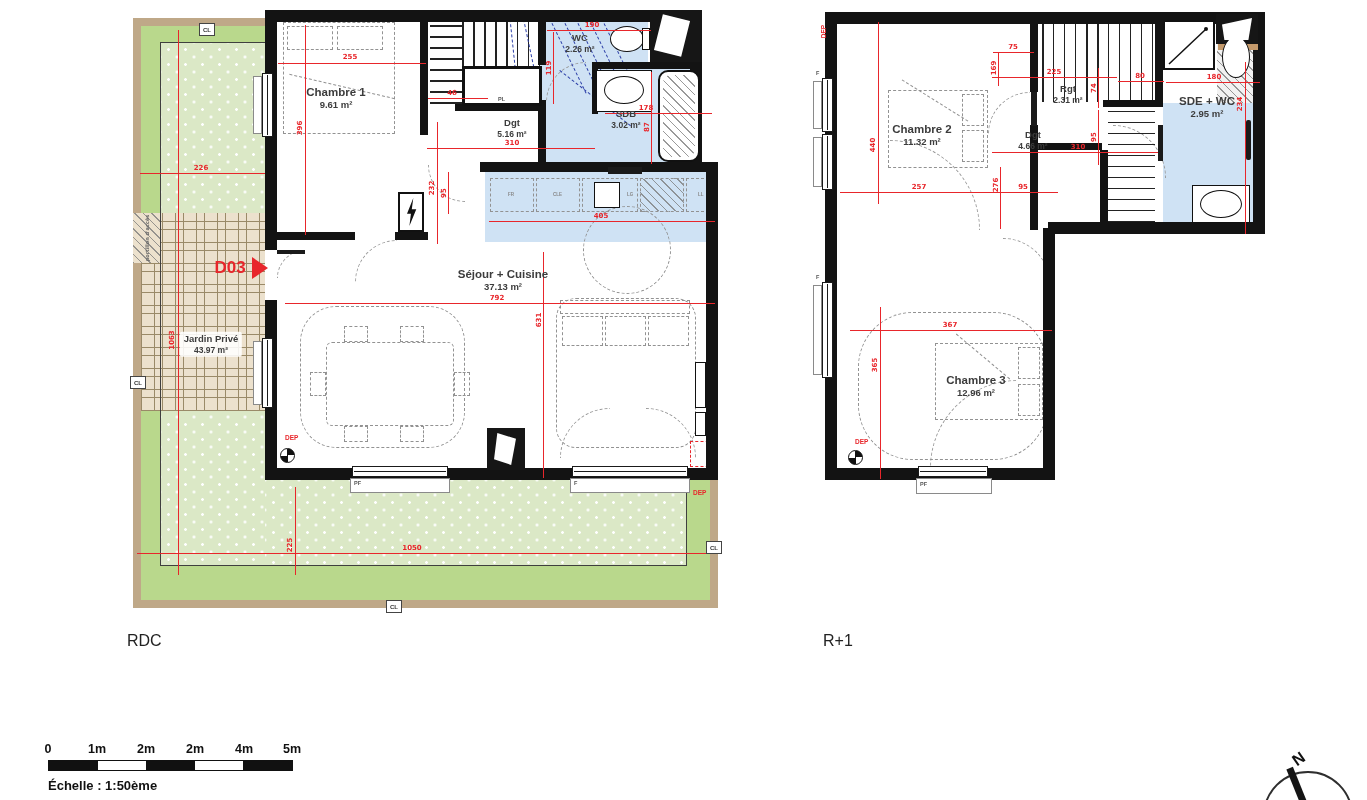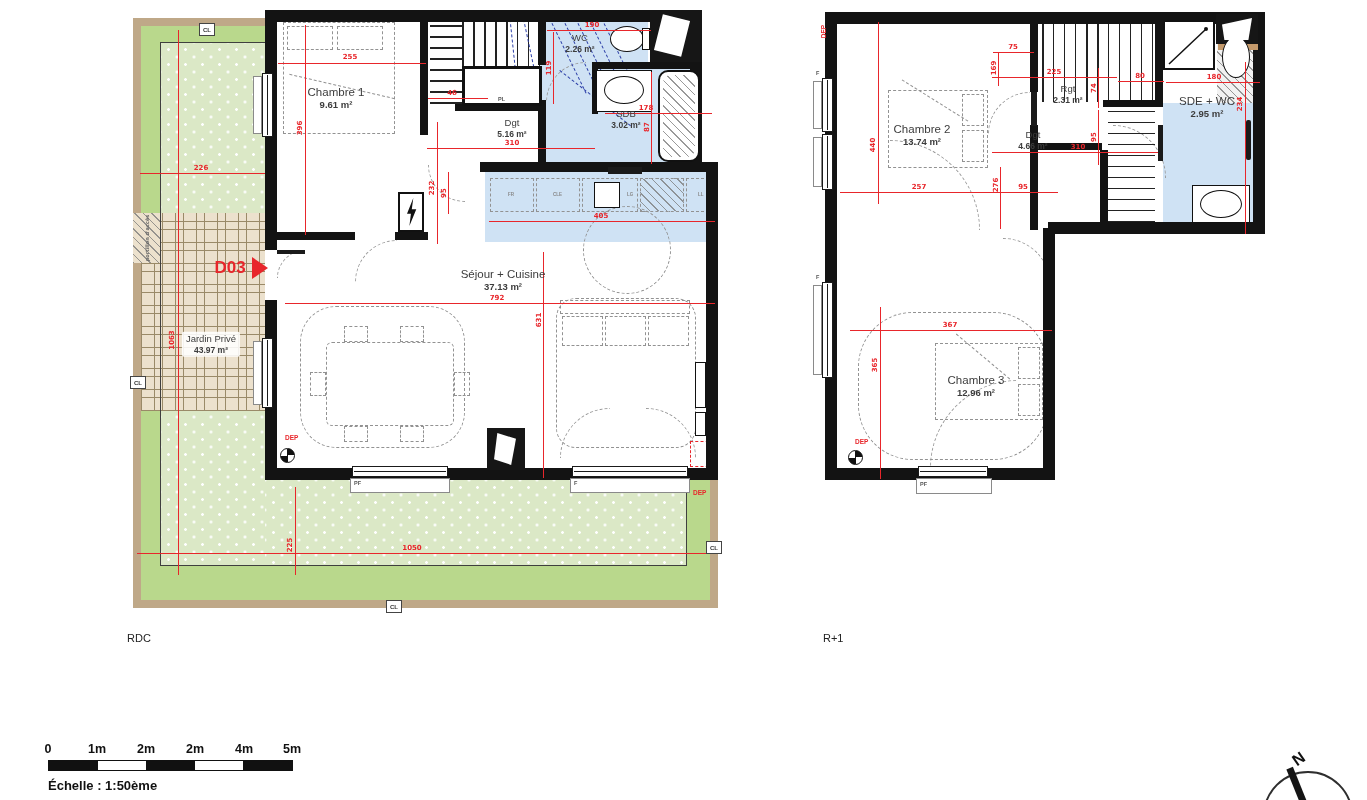--- a/index.html
+++ b/index.html
@@ -13,21 +13,21 @@
     background-image:radial-gradient(circle,#fff 1.1px,rgba(255,255,255,0) 1.6px),radial-gradient(circle,#fff 1.1px,rgba(255,255,255,0) 1.6px);
     background-size:17px 15px;background-position:0 0,8.5px 7.5px}
   .terr{position:absolute;background-color:#ece1cd;z-index:3;
     background-image:repeating-linear-gradient(0deg,#9a8a68 0 1px,transparent 1px 13px,#9a8a68 13px 14px,transparent 14px 21px),
                      repeating-linear-gradient(90deg,#9a8a68 0 1px,transparent 1px 13px,#9a8a68 13px 14px,transparent 14px 21px)}
   .oline{position:absolute;background:#3f3f3f;z-index:4}
   .rl{position:absolute;background:#e8262b;z-index:20}
   .dl{position:absolute;color:#e8262b;font-size:7px;font-weight:700;transform:translate(-50%,-50%);white-space:nowrap;z-index:30;font-family:"DejaVu Sans",sans-serif}
   .dl.v{transform:translate(-50%,-50%) rotate(-90deg)}
   .lab{position:absolute;transform:translate(-50%,-50%);text-align:center;color:#3c3c3c;z-index:26;white-space:nowrap;line-height:1.25}
-  .lab .nm{font-weight:400;font-size:11.5px;display:block}
+  .lab .nm{font-weight:700;font-size:11.5px;display:block}
   .lab .ar{font-weight:700;font-size:9.5px;display:block}
   .lab.s .nm{font-size:9.5px}
   .lab.s .ar{font-size:8.5px}
   .lab.tagged{background:rgba(255,255,255,.88);padding:1px 4px;border-radius:2px}
   .db{position:absolute;border:1.2px dashed #929292;z-index:6;box-sizing:border-box}
   .arc{position:absolute;border:1.2px dashed #9b9b9b;border-radius:50%;z-index:7;box-sizing:border-box}
   .winh,.winv{position:absolute;background:#fff;border:1px solid #1a1a1a;z-index:12;box-sizing:border-box}
   .winh:after{content:"";position:absolute;left:1px;right:1px;top:45%;border-top:1px solid #1a1a1a}
   .winv:after{content:"";position:absolute;top:1px;bottom:1px;left:45%;border-left:1px solid #1a1a1a}
   .sill{position:absolute;background:#fff;border:1px solid #8a8a8a;z-index:11;box-sizing:border-box}
@@ -35,21 +35,21 @@
   .leaf{position:absolute;background:#1a1a1a;z-index:13}
   .tag{position:absolute;background:#fff;border:1px solid #444;color:#333;font-size:6px;font-weight:700;z-index:22;width:14px;height:11px;display:flex;align-items:center;justify-content:center}
   .dep{position:absolute;color:#e8262b;font-size:6.5px;font-weight:700;z-index:22}
   .wtag{position:absolute;color:#555;font-size:5.5px;font-weight:700;z-index:14}
   .bl{position:absolute;border-top:1.4px dashed #2c3fa8;transform-origin:left top;z-index:9}
   .treadV{position:absolute;z-index:8;background-image:repeating-linear-gradient(90deg,#222 0 1.5px,transparent 1.5px 11px)}
   .treadH{position:absolute;z-index:8;background-image:repeating-linear-gradient(0deg,#222 0 1.5px,transparent 1.5px 11px)}
   .hatch45{background-image:repeating-linear-gradient(45deg,rgba(120,120,120,.75) 0 1px,transparent 1px 6px)}
   .tri{position:absolute;width:0;height:0;border-top:11px solid transparent;border-bottom:11px solid transparent;border-left:16px solid #e8262b;z-index:25}
   .d03{position:absolute;color:#e8262b;font-size:17px;font-weight:700;z-index:25;transform:translate(-50%,-50%)}
-  .flab{position:absolute;color:#222;font-size:11px;z-index:26}
+  .flab{position:absolute;color:#222;font-size:16px;z-index:26}
   .marker{position:absolute;width:13px;height:13px;border:1.5px solid #111;border-radius:50%;background:conic-gradient(#111 0 90deg,#fff 90deg 180deg,#111 180deg 270deg,#fff 270deg 360deg);z-index:13}
   .bolt{position:absolute;background:#111;clip-path:polygon(62% 0,20% 56%,46% 56%,36% 100%,82% 40%,52% 40%);z-index:13}
   .reddash{position:absolute;border:1.3px dashed #e8262b;z-index:9;box-sizing:border-box}
   .sb-seg{flex:1}
   .sb-bar{position:absolute;display:flex;border:1px solid #111;box-sizing:border-box;z-index:5;background:#fff}
   .sb-tick{position:absolute;transform:translateX(-50%);font-weight:700;font-size:12.5px;color:#111;z-index:5}
   .sb-cap{position:absolute;font-weight:700;font-size:13px;color:#111;z-index:5}
   .porch{position:absolute;background:#161616;z-index:12}
   .porchdoor{position:absolute;background:#fff;z-index:13}
   .pl-x{position:absolute;z-index:11}
@@ -320,21 +320,21 @@
     <i class="arc" style="left:1060px;top:125px;width:106px;height:106px;clip-path:polygon(50% 0,100% 0,100% 50%,50% 50%)"></i>
     <i class="arc" style="left:955px;top:238px;width:96px;height:96px;clip-path:polygon(50% 0,100% 0,100% 50%,50% 50%)"></i>
     <i class="arc" style="left:930px;top:380px;width:176px;height:176px;clip-path:polygon(0 0,50% 0,50% 50%,0 50%)"></i>
     <i class="leaf" style="left:1031px;top:92px;width:6px;height:34px"></i>
     <i class="leaf" style="left:1158px;top:125px;width:5px;height:36px"></i>
 
     <i class="marker" style="left:848px;top:450px"></i>
 
     <div class="lab" style="left:922px;top:135px">
       <span class="nm">Chambre 2</span>
-      <span class="ar">13.74 m²</span>
+      <span class="ar">11.32 m²</span>
     </div>
     <div class="lab s" style="left:1068px;top:94px">
       <span class="nm">Rgt</span>
       <span class="ar">2.31 m²</span>
     </div>
     <div class="lab s" style="left:1033px;top:140px">
       <span class="nm">Dgt</span>
       <span class="ar">4.66 m²</span>
     </div>
     <div class="lab" style="left:1207px;top:107px">

